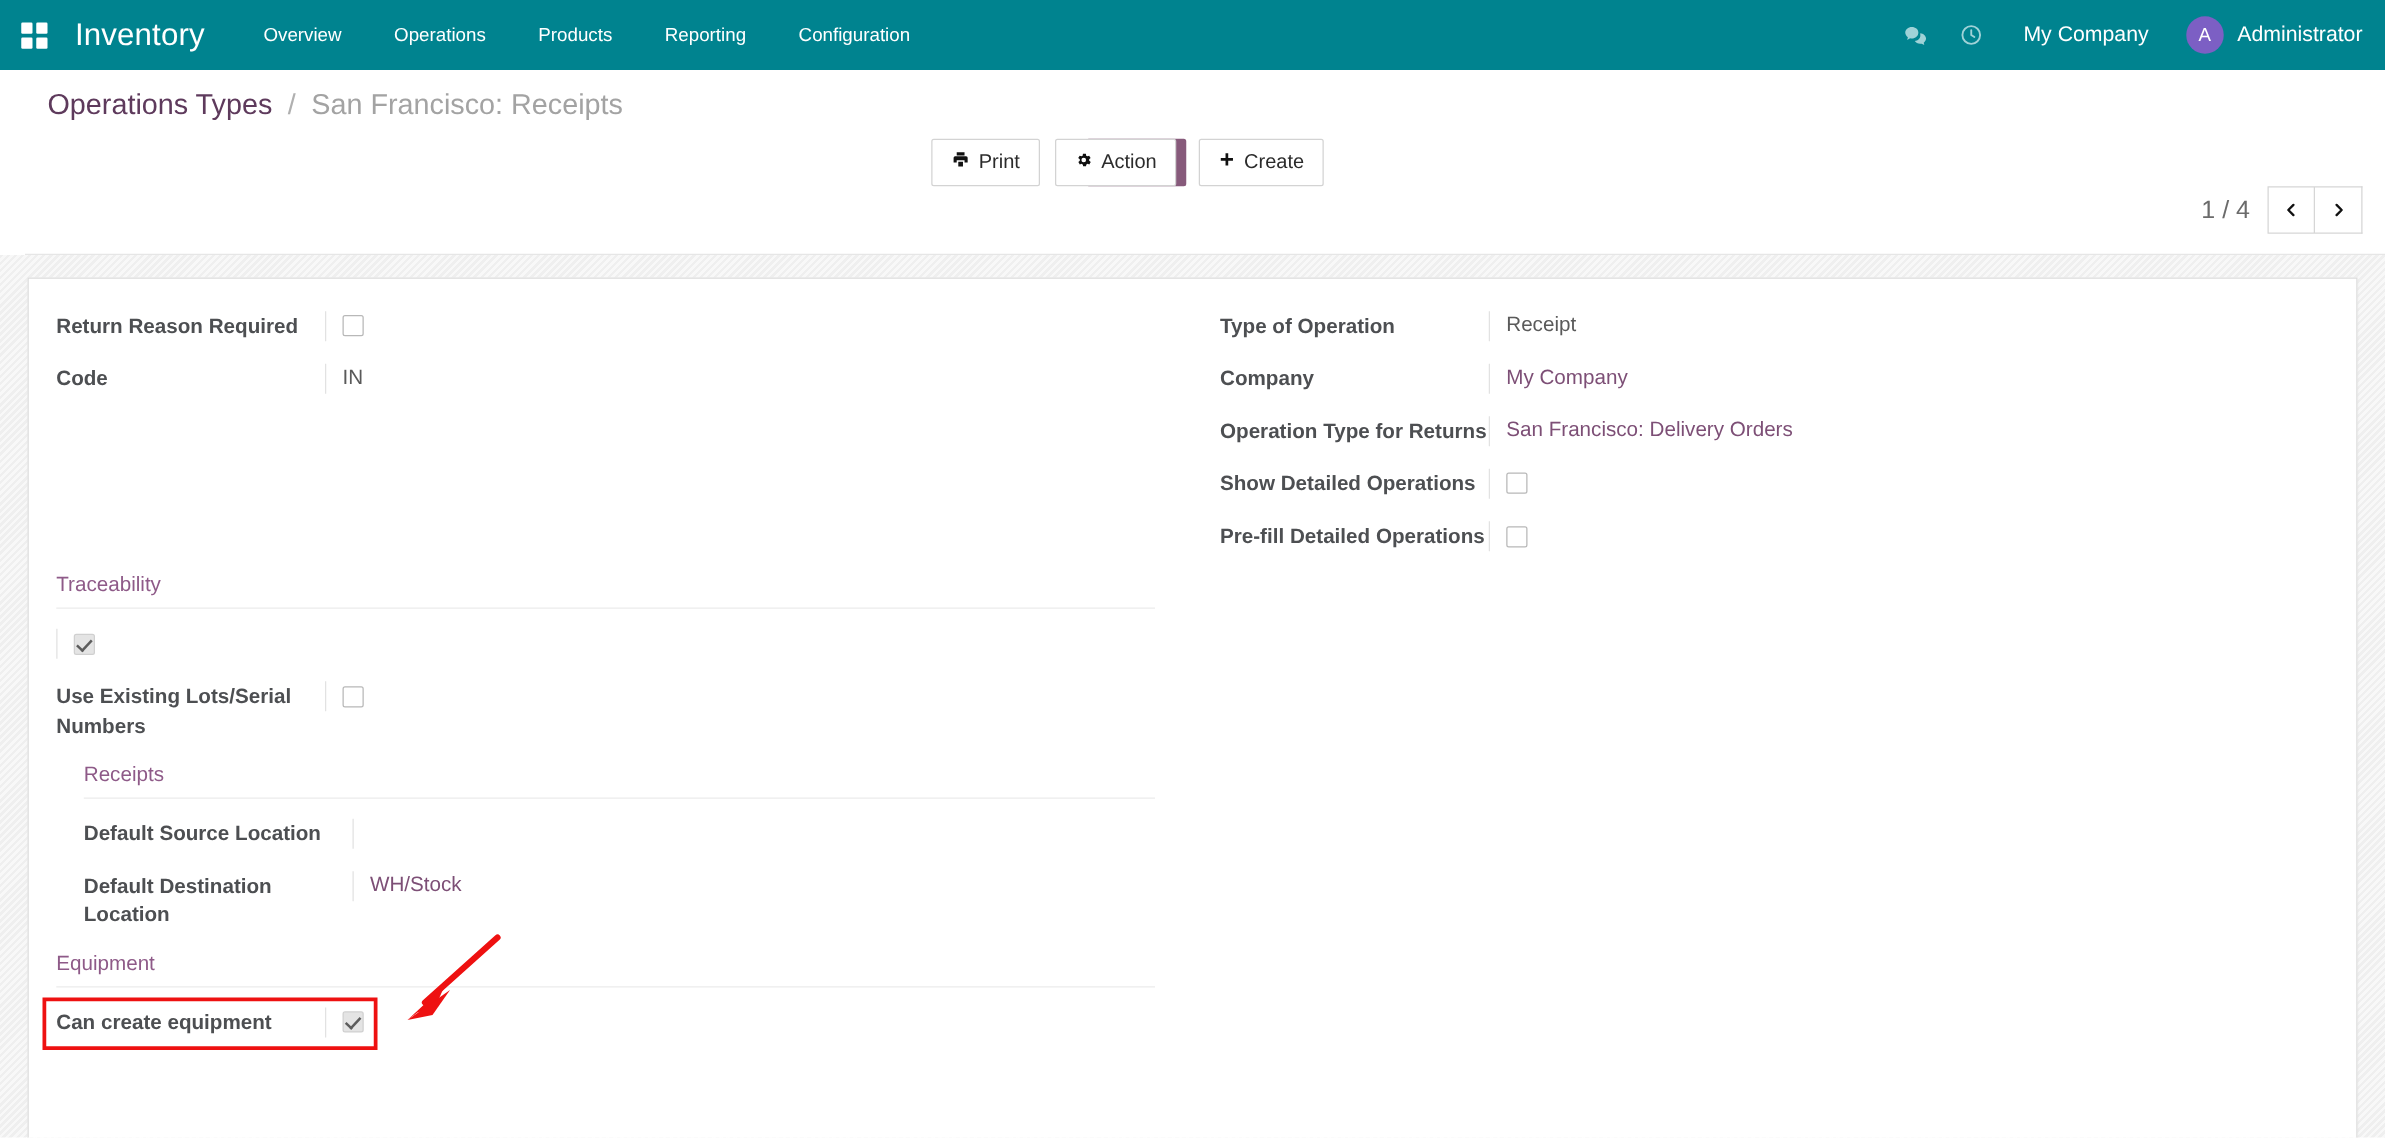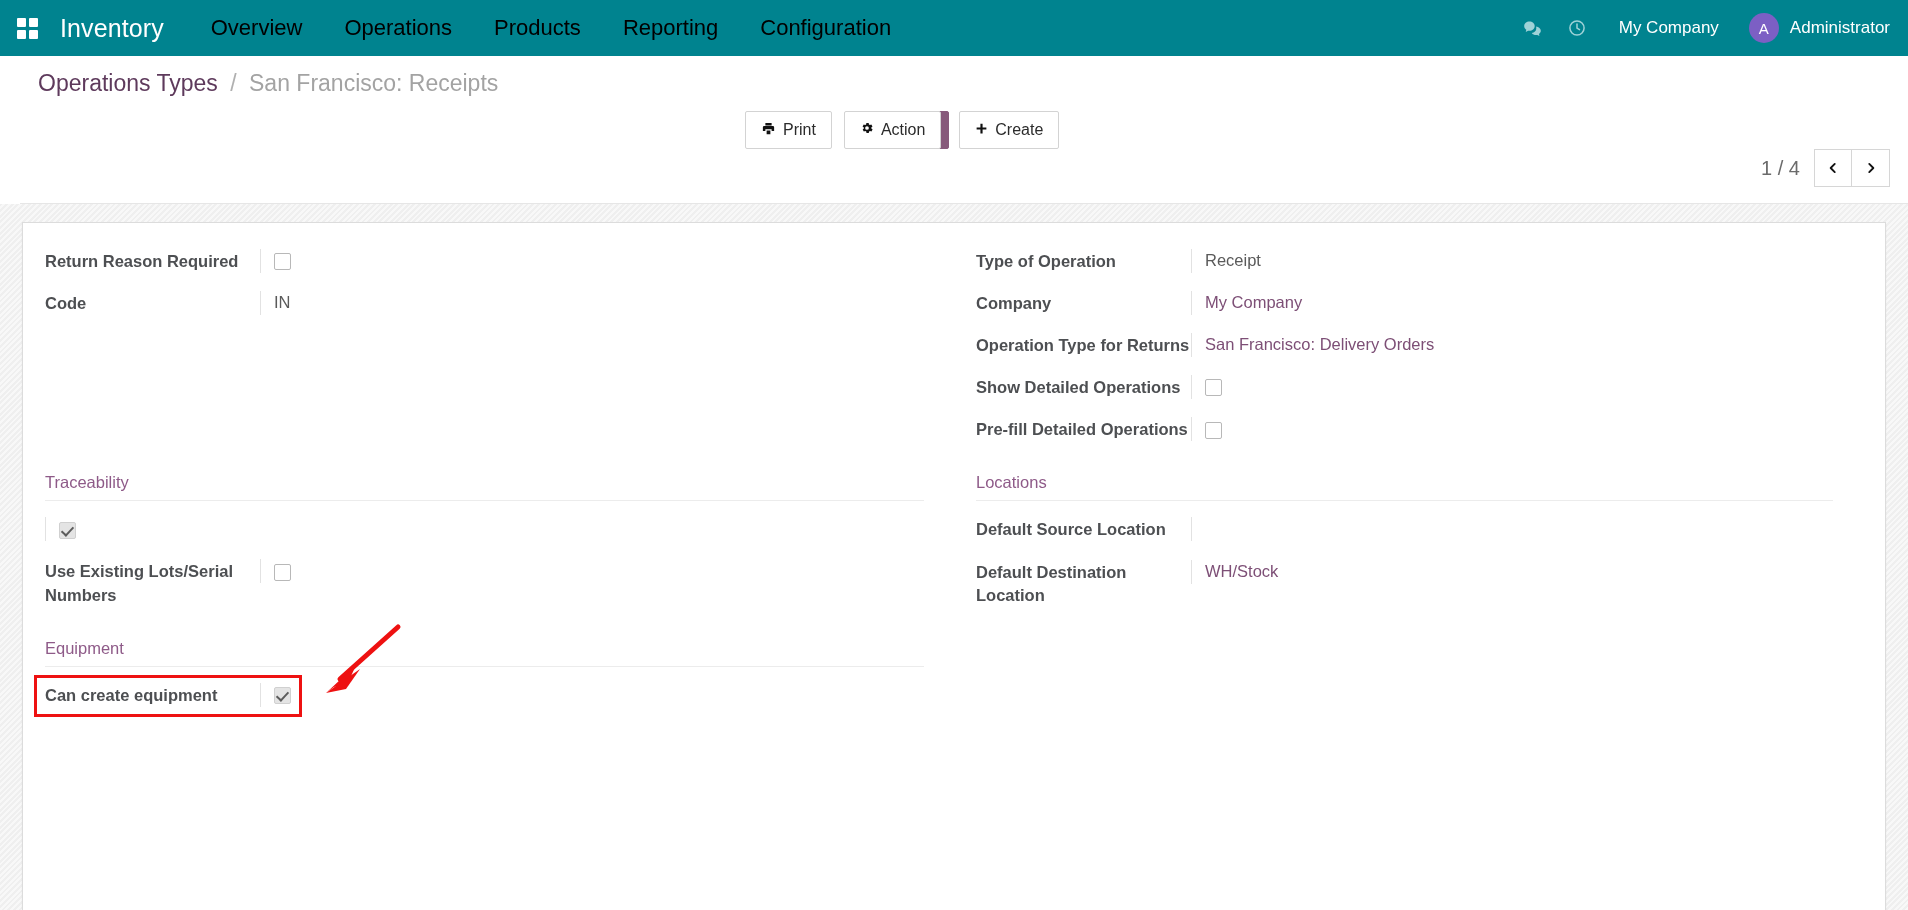--- a/index.html
+++ b/index.html
@@ -35,25 +35,25 @@
   .nav-brand {
     font-size: 25px;
     font-weight: 400;
     padding: 0 26px 0 8px;
     letter-spacing: 0.1px;
     white-space: nowrap;
     cursor: pointer;
   }
   .nav-menu { display: flex; align-items: center; height: 100%; }
   .nav-menu-item {
-    font-size: 22px;
+    font-size: 15px;
     padding: 0 21px;
     height: 100%;
     display: flex; align-items: center;
-    color: #000000;
+    color: #ffffff;
     white-space: nowrap;
     cursor: pointer;
   }
   .nav-right {
     margin-left: auto;
     display: flex; align-items: center;
     height: 100%;
     padding-right: 18px;
   }
   .nav-icon-btn {
@@ -201,21 +201,21 @@
     content: "";
     position: absolute;
     left: 4px; top: 1px;
     width: 5px; height: 10px;
     border: solid #5c5c5c;
     border-width: 0 2px 2px 0;
     transform: rotate(43deg);
   }
 
   
-  .groups { display: flex; margin-top: 14px; }
+  .groups { display: flex; margin-top: 0; flex-direction: column; }
   .group-col { width: 50%; padding-right: 30px; }
   .group-col.right { padding-left: 22px; }
   .group-title {
     font-size: 16.5px;
     color: #8e5a88;
     border-bottom: 1px solid #ececec;
     padding-bottom: 8px;
     margin-bottom: 16px;
   }
 
@@ -398,21 +398,21 @@
         </div>
         <div class="f-row">
           <div class="f-label">Use Existing Lots/Serial Numbers</div>
           <div class="f-value">
             <span class="chk"></span>
           </div>
         </div>
       </div>
 
       <div class="group-col right">
-        <div class="group-title">Locations</div>
+        <div class="group-title">Receipts</div>
         <div class="f-row">
           <div class="f-label">Default Source Location</div>
           <div class="f-value"></div>
         </div>
         <div class="f-row">
           <div class="f-label">Default Destination Location</div>
           <div class="f-value link">WH/Stock</div>
         </div>
       </div>
     </div>

